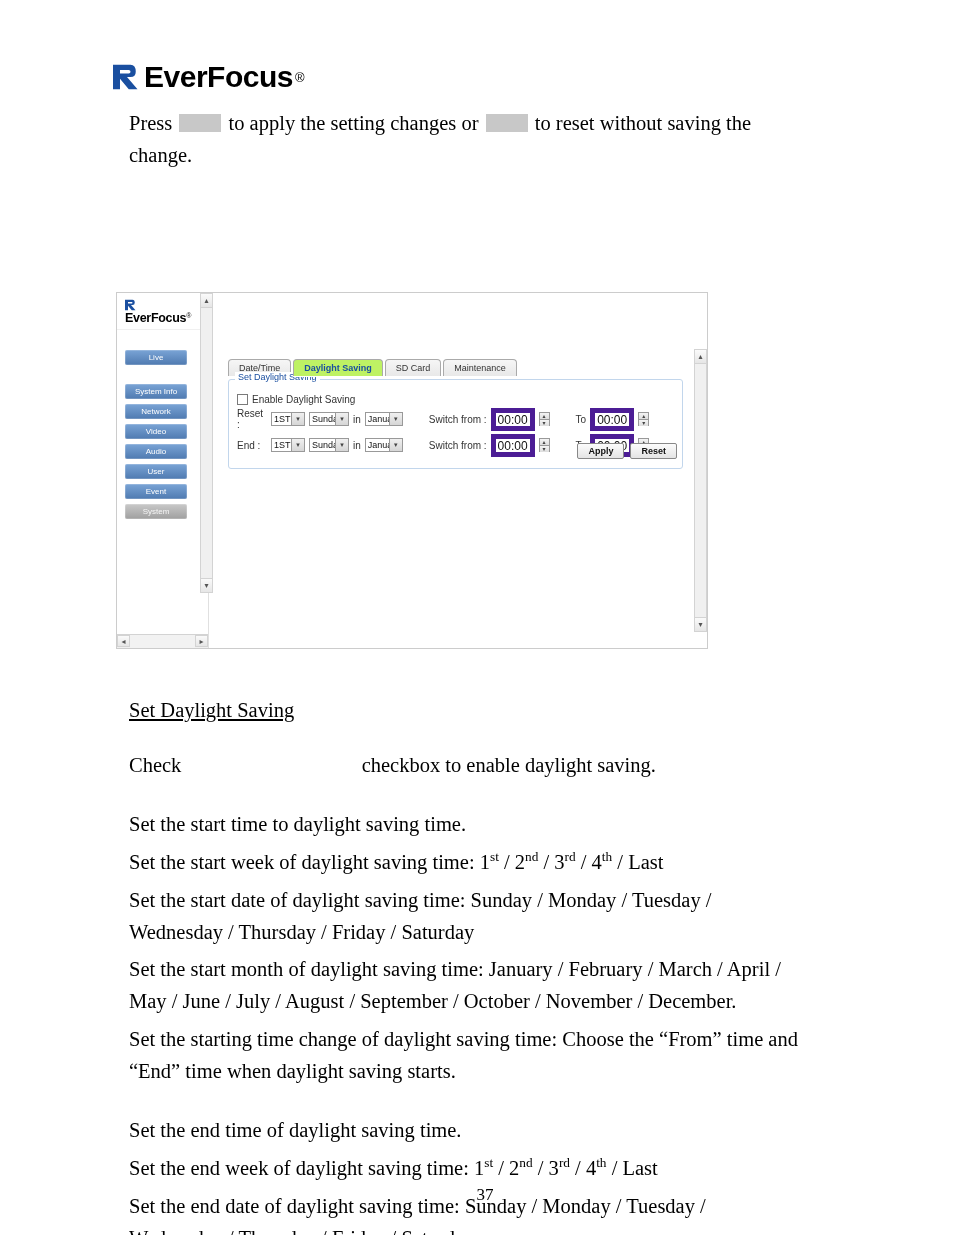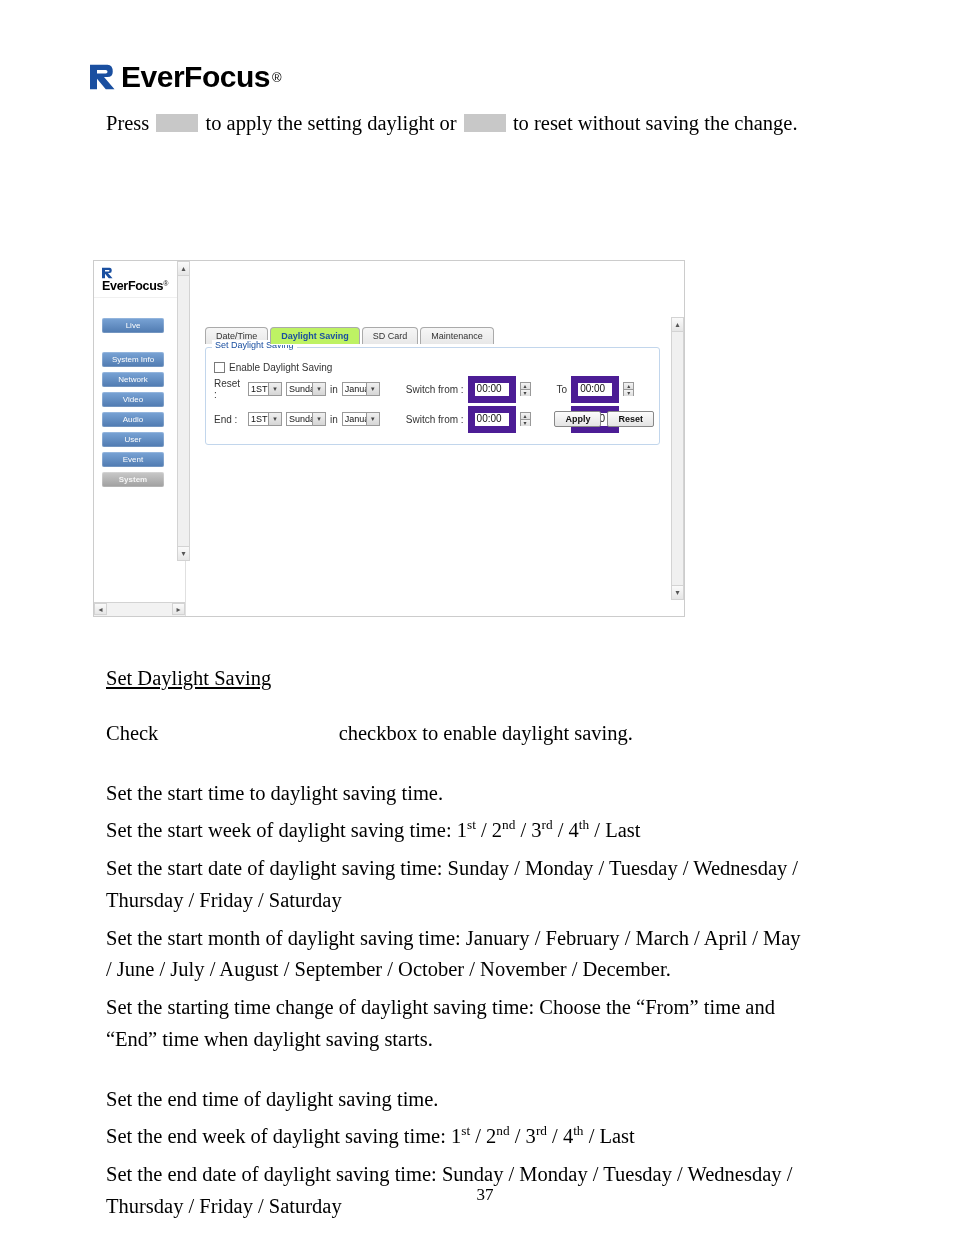--- a/index.html
+++ b/index.html
@@ -6,21 +6,21 @@
     margin: 0;
     background: #fff;
     font-family: "Times New Roman", serif;
     color: #000;
   }
   .page {
     width: 954px;
     height: 1235px;
     position: relative;
     box-sizing: border-box;
-    padding: 60px 150px 0 89px;
+    padding: 60px 150px 0 112px;
   }
   .logo-row {
     display: flex;
     align-items: center;
     margin-bottom: 14px;
   }
   .logo-row .icon {
     width: 30px; height: 28px; margin-right: 2px;
   }
   .logo-row .brand {
@@ -130,21 +130,21 @@
     margin: 5px 0 0 8px;
     padding: 3px 0;
     text-align: center;
     font-size: 8px;
     color: #fff;
     border-radius: 2px;
     box-shadow: inset 0 0 0 1px rgba(255,255,255,0.2);
     cursor: pointer;
   }
   .nav-blue { background: linear-gradient(#7aa4d6,#4f7ab0); }
-  .nav-gray { background: linear-gradient(#c9c9c9,#9f9f9f); color:#f5f5f5;font-weight:bold;}
+  .nav-gray { background: linear-gradient(#c9c9c9,#9f9f9f); color:#f5f5f5;}
   
   .ss-right {
     position: absolute;
     left: 92px; top: 0;
     right: 0; height:355px;
   }
   .ss-right-scroll{
     position:absolute; right:0; top:56px;
     width:13px; height:283px;
     background:#f0f0f0;
@@ -217,22 +217,22 @@
   .sel.w3{width:38px;} 
   .sel .dd{
     position:absolute; right:0; top:0;
     width:12px;height:12px;
     background:linear-gradient(#f0f0f0,#d6d6d6);
     border-left:1px solid #999;
     text-align:center; font-size:7px; line-height:12px; color:#444;
   }
   .timebox{
     width:30px;height:13px;
-    border:7px solid #4c1d95;
-    font-size:10px;
+    border:5px solid #4c1d95;
+    font-size:12px;
     padding:0 2px;
     background:#fff;
   }
   .spinner{
     width:11px;height:14px;
     border:1px solid #999;
     display:flex;flex-direction:column;
     box-sizing:border-box;
     cursor:pointer;
   }
@@ -271,21 +271,21 @@
 
   <div class="logo-row">
     <svg class="icon" viewBox="0 0 32 32">
       <path fill="#1a4fa0" d="M4 2 L20 2 Q26 2 26 10 Q26 16 20 16 L16 16 L28 30 L18 30 L8 18 L8 30 L0 30 L0 2 Z M8 8 L8 12 L18 12 Q20 12 20 10 Q20 8 18 8 Z"></path>
     </svg>
     <span class="brand">EverFocus</span>
     <span class="reg">®</span>
   </div>
 
   <p class="para">
-    <span>Press </span><span class="gray-slot"></span><span> to apply the setting daylight or </span><span class="gray-slot"></span><span> to reset without saving the change.</span>
+    <span>Press </span><span class="gray-slot"></span><span> to apply the setting changes or </span><span class="gray-slot"></span><span> to reset without saving the change.</span>
   </p>
 
   <div class="screenshot">
 
     <div class="ss-left">
       <div class="ss-brand">
         <svg width="12" height="12" viewBox="0 0 32 32" style="vertical-align:-2px;">
           <path fill="#1a4fa0" d="M4 2 L20 2 Q26 2 26 10 Q26 16 20 16 L16 16 L28 30 L18 30 L8 18 L8 30 L0 30 L0 2 Z M8 8 L8 12 L18 12 Q20 12 20 10 Q20 8 18 8 Z"></path>
         </svg>
         <span class="brand2">EverFocus</span><span class="reg2">®</span>

